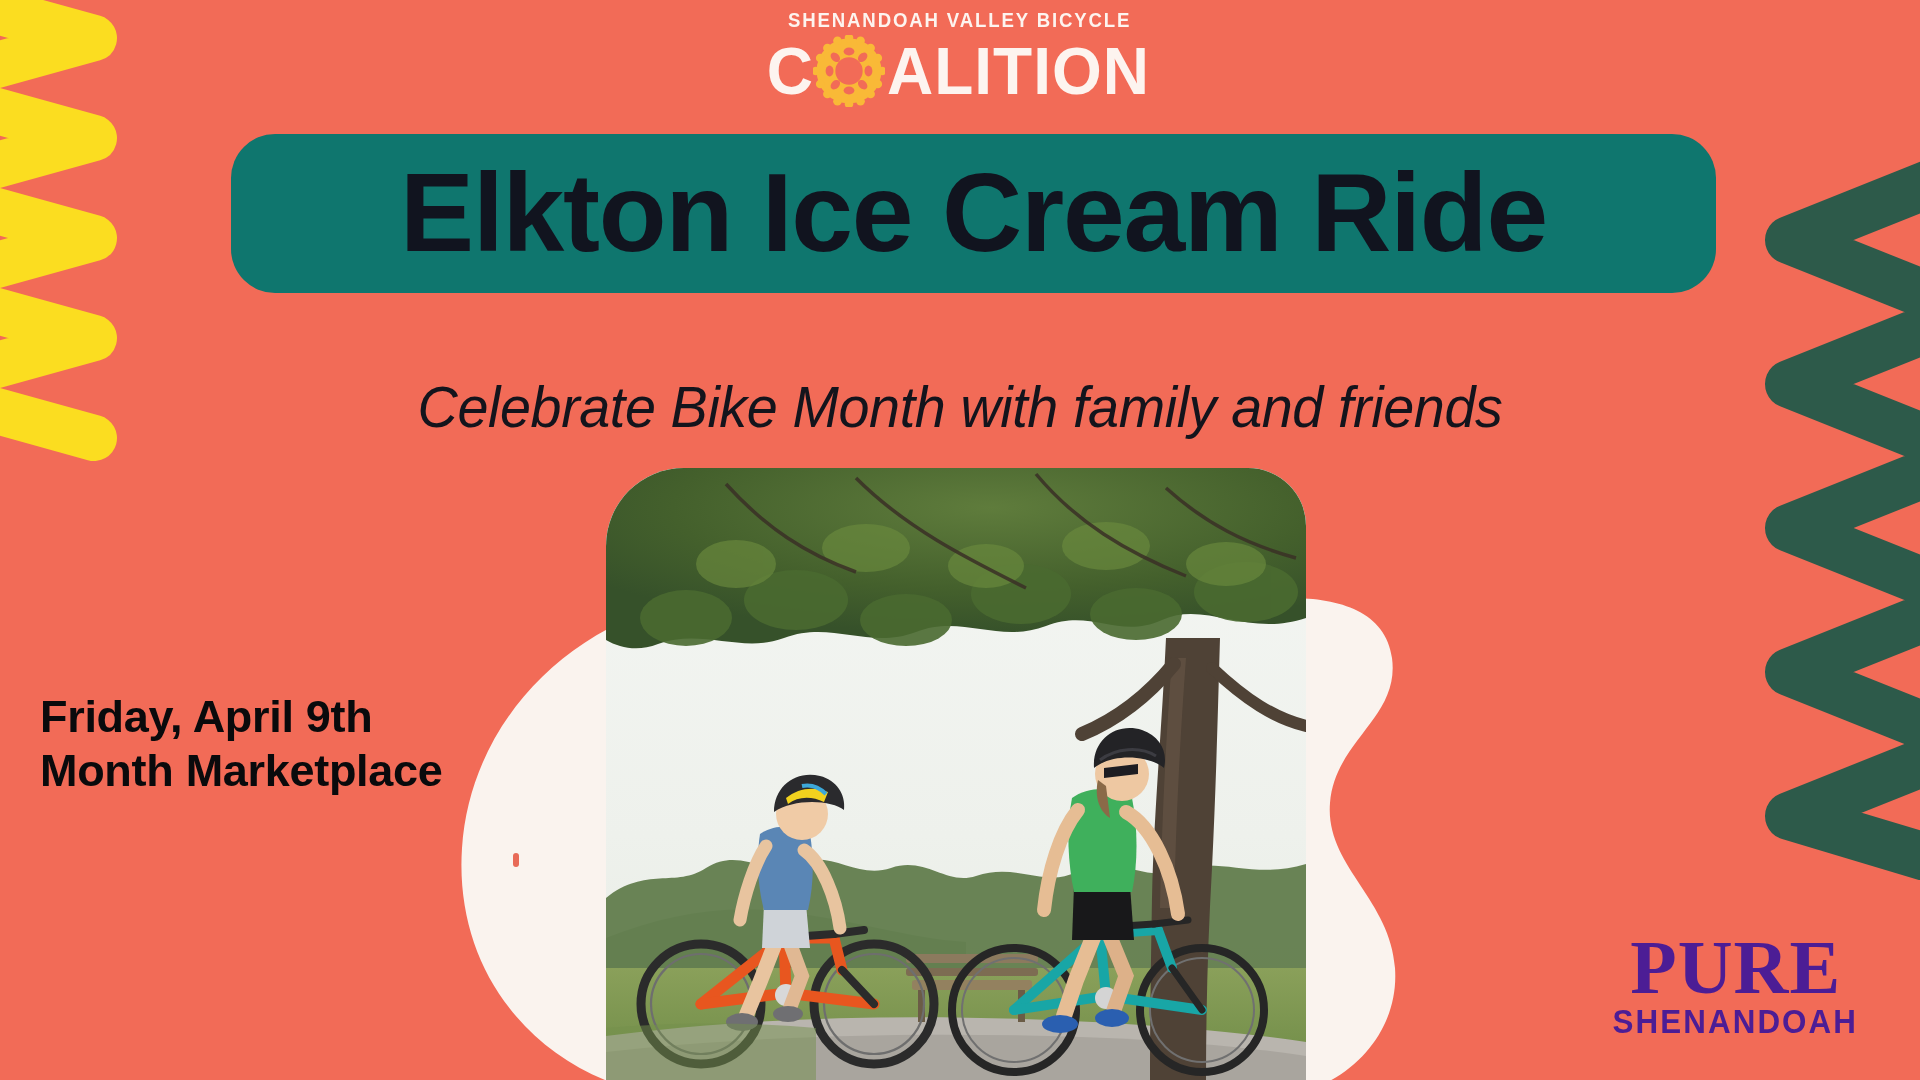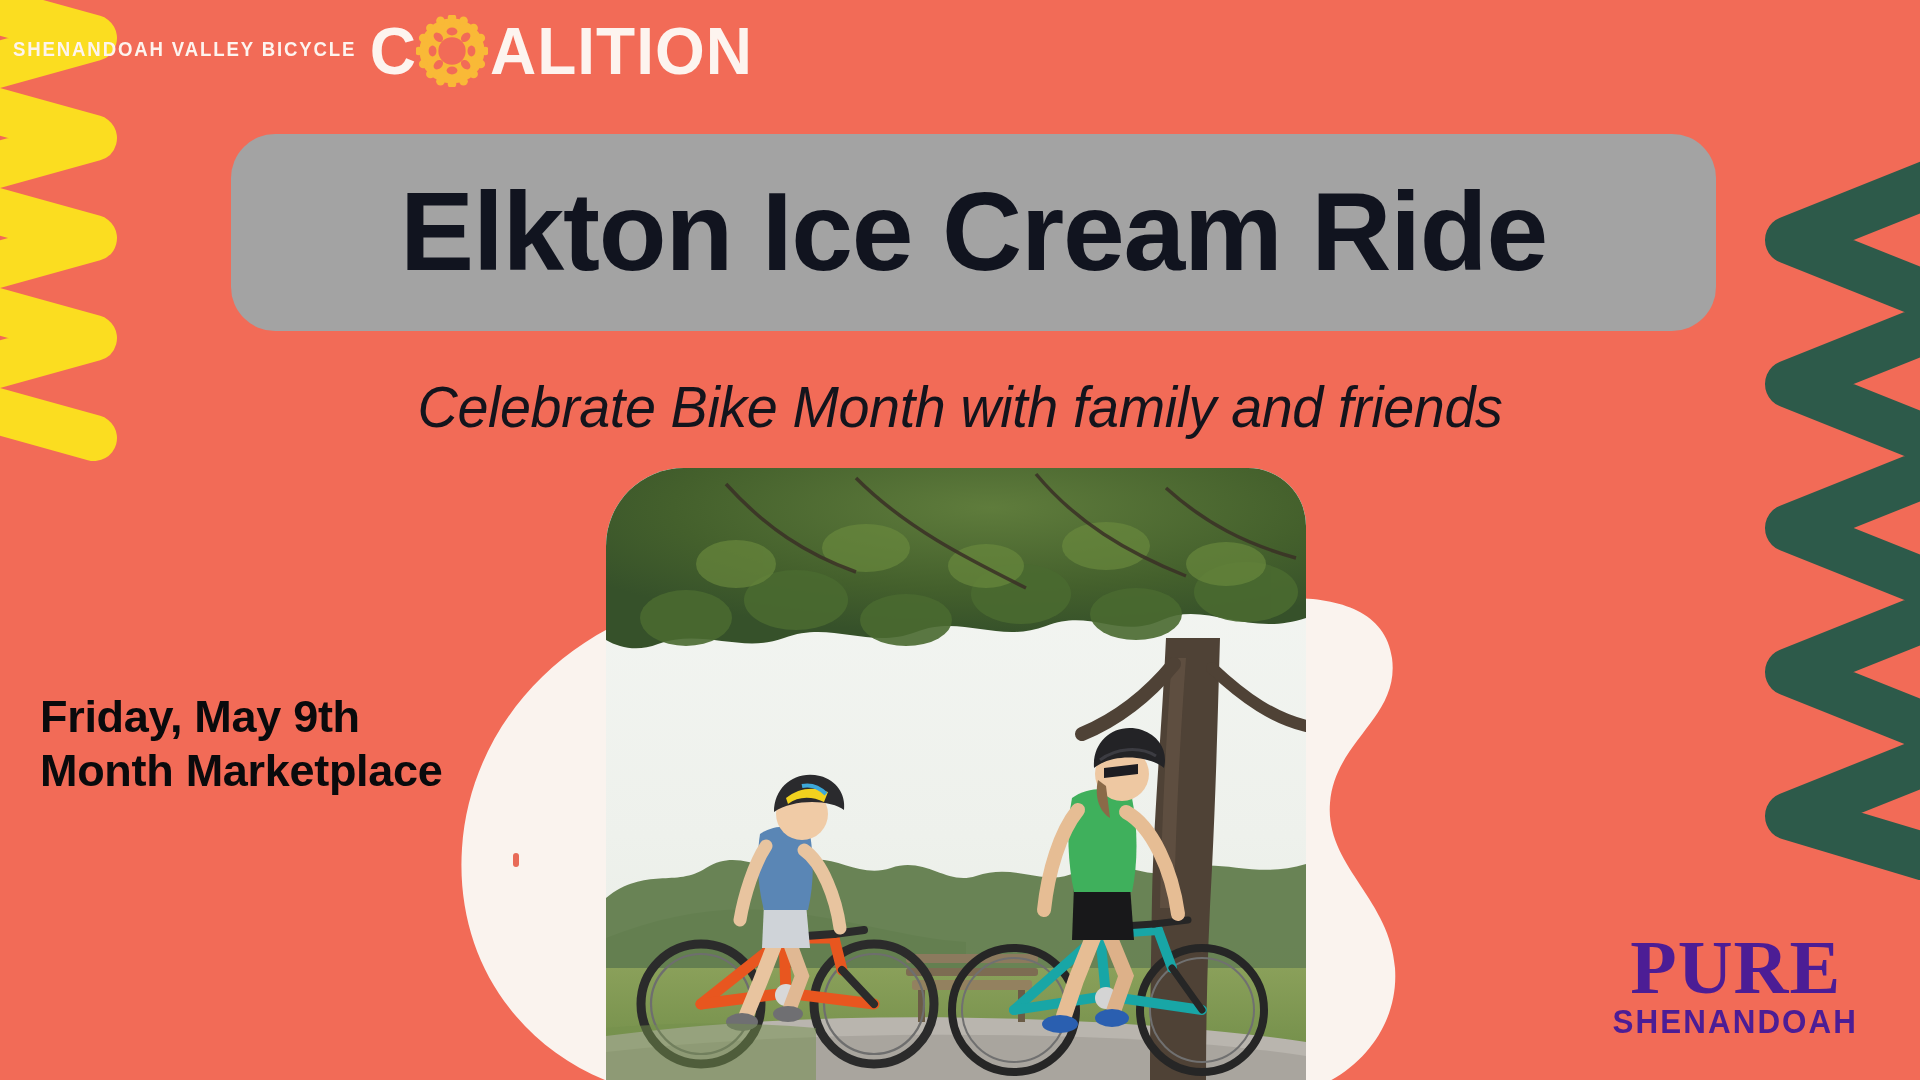--- a/index.html
+++ b/index.html
@@ -19,21 +19,21 @@
 
   
   .zigzag { position:absolute; pointer-events:none; }
   .zigzag-left  { left:-96px;  top:-30px;  width:230px; height:500px; }
   .zigzag-right { right:-64px; top:150px;  width:235px; height:730px; }
 
   
   #logo-block {
     position:absolute;
     left:0; right:0; top:10px;
-    display:flex; flex-direction:row;
+    display:flex; flex-direction:column;
     align-items:center;
   }
   #logo-tagline {
     color:#FDF4EF;
     font-weight:700;
     font-size:20px;
     letter-spacing:2.0px;
     line-height:1;
     transform:scaleX(0.93);
     white-space:nowrap;
@@ -49,22 +49,22 @@
     letter-spacing:1px;
     line-height:1;
     transform:scaleX(0.97);
   }
   #sprocket-icon { display:block; margin:0 -2px; }
 
   
   #title-card {
     position:absolute;
     left:231px; top:134px;
-    width:1485px; height:197px;
-    background:#a3a3a3;
+    width:1485px; height:159px;
+    background:#0f766e;
     border-radius:44px;
     display:flex; align-items:center; justify-content:center;
   }
   #event-title {
     color:#11141F;
     font-size:111px;
     font-weight:700;
     letter-spacing:-1.2px;
     line-height:1;
     white-space:nowrap;
@@ -208,21 +208,21 @@
     </div>
   </div>
 
   <div id="title-card">
     <h1 id="event-title">Elkton Ice Cream Ride</h1>
   </div>
 
   <div id="event-subtitle">Celebrate Bike Month with family and friends</div>
 
   <div id="event-details">
-    <div>Friday, May 9th</div>
+    <div>Friday, April 9th</div>
     <div>Month Marketplace</div>
   </div>
 
   <svg id="photo-blob" viewBox="0 0 1060 500">
     <path d="M250,0 C120,30 30,130 22,250 C14,370 90,470 210,496 L820,500
              C900,500 960,440 955,370 C950,300 885,268 890,205
              C895,142 960,120 952,60 C946,14 900,0 850,0 Z" fill="#FAF3EE"></path>
   </svg>
   <div id="blob-dot"></div>
 

